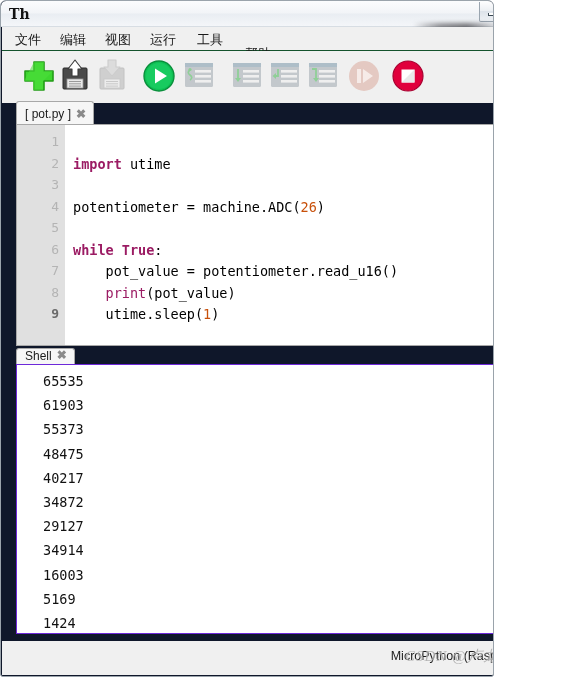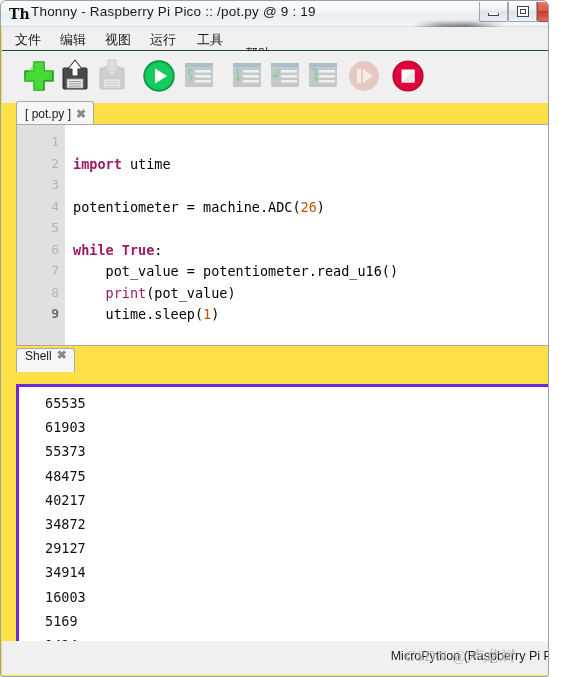--- a/index.html
+++ b/index.html
@@ -8,22 +8,22 @@
     width: 586px; height: 677px;
     overflow: hidden;
     background: #ffffff;
     font-family: "Liberation Sans", sans-serif;
   }
 
   
   #window {
     position: absolute;
     left: 0; top: 0;
-    width: 549px; height: 677px;
-    background: #fde047;
+    width: 494px; height: 677px;
+    background: #0f172a;
     border: 1px solid #9aa3ab;
     border-radius: 6px 6px 3px 3px;
     overflow: hidden;
     padding-left: 8px;
   }
 
   
   #titlebar {
     position: absolute;
     left: 0; top: 0;
@@ -268,24 +268,24 @@
     border-bottom: none;
     border-radius: 3px 3px 0 0;
     display: flex; align-items: flex-start;
     font-size: 12px;
     color: #1b1b1b;
     font-family: "Liberation Sans", sans-serif;
     cursor: default;
   }
   #shell-body {
     position: absolute;
-    left: 0; top: 36px;
+    left: 0; top: 16px;
     width: 556px; height: 270px;
     background: #ffffff;
-    border: 3px solid #6d28d9;
+    border: 1px solid #6d28d9;
     overflow: hidden;
   }
   #shell-out {
     position: absolute;
     left: 0; top: 0;
     width: 538px; height: 268px;
     overflow: hidden;
   }
   .shell-line {
     position: absolute;
@@ -326,21 +326,20 @@
     text-shadow: 0 0 1px rgba(255,255,255,.9);
   }
 </style>
 </head>
 <body>
 
 <div id="window">
 
   <div id="titlebar">
     <div id="title-icon">Th</div>
-    <div id="title-text">Thonny  -  Raspberry Pi Pico :: /pot.py  @  9 : 19</div>
 
     <div class="winbtn" id="btn-min">
       <div class="glyph">
           <div class="min-shape"></div>
         </div>
     </div>
     <div class="winbtn" id="btn-max">
       <div class="glyph">
           <div class="max-shape"></div>
         </div>

